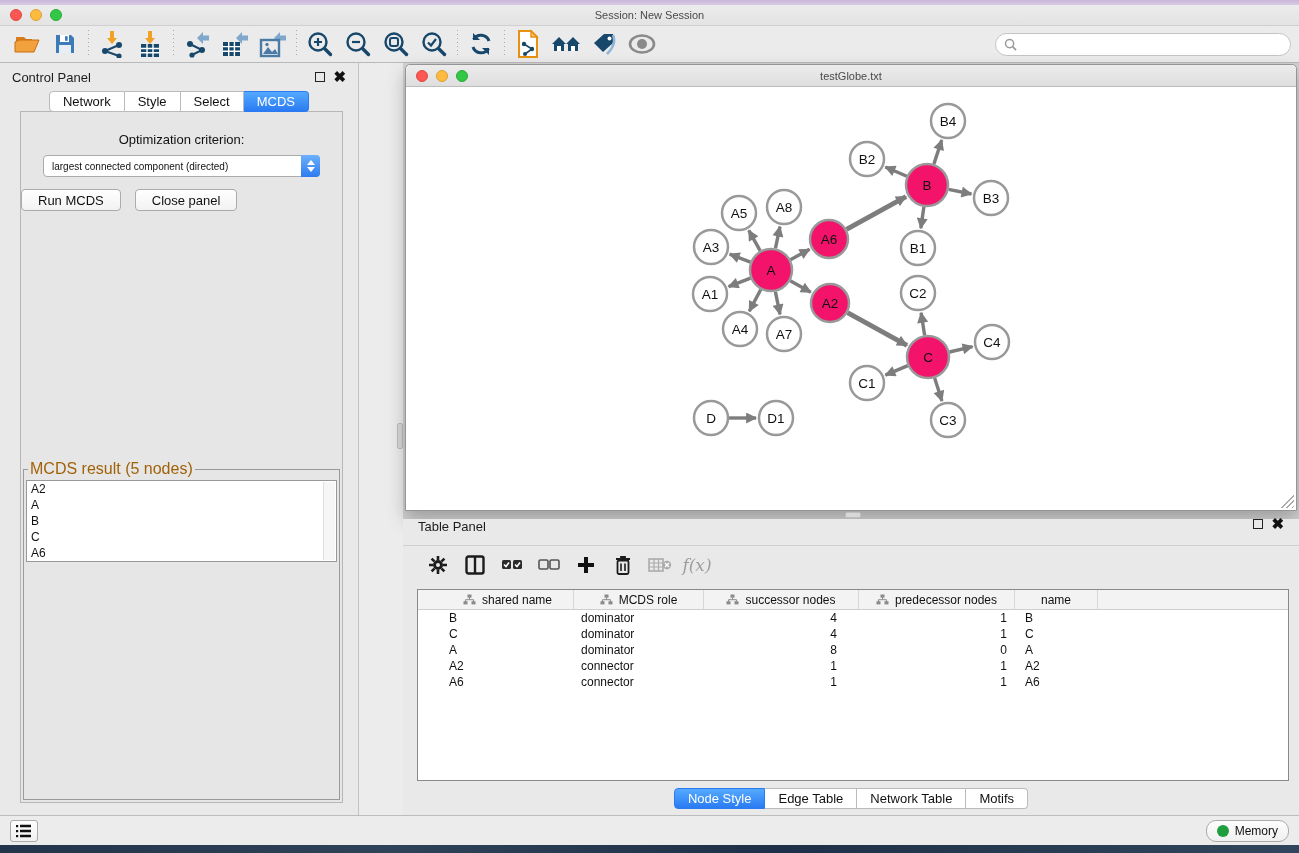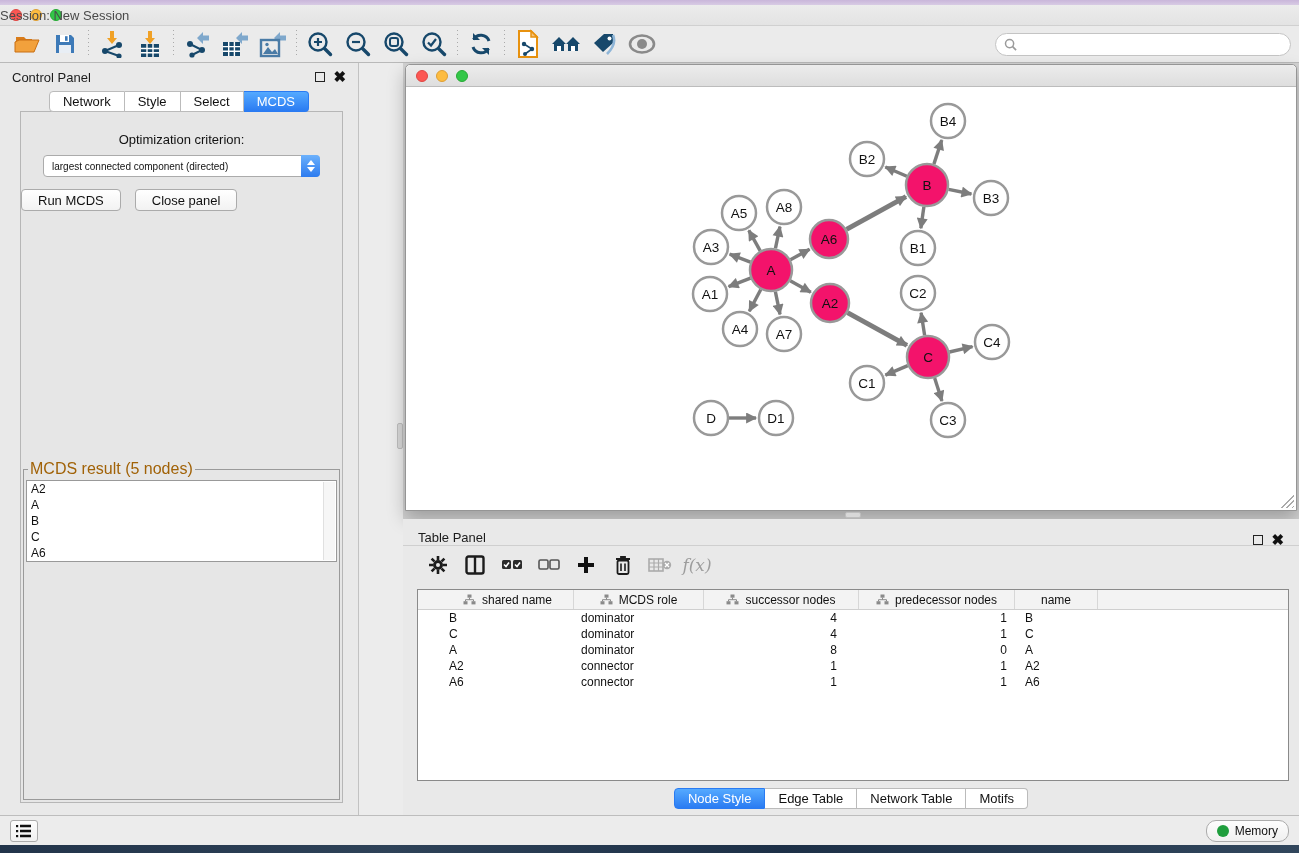--- a/index.html
+++ b/index.html
@@ -10,22 +10,22 @@
     background:linear-gradient(90deg,#22344a,#2e4258 30%,#1d3047 60%,#31465c); }
 
   
   .titlebar { height:21px; background:linear-gradient(#ececec,#e3e3e3);
     display:flex; align-items:center; position:relative; border-bottom:1px solid #d0d0d0;}
   .lights { display:flex; gap:8px; margin-left:10px; }
   .light { width:12px; height:12px; border-radius:50%; }
   .light.red { background:#fc5753; border:1px solid #df4744; }
   .light.yellow { background:#fdbc40; border:1px solid #de9f34; }
   .light.green { background:#33c748; border:1px solid #27aa35; }
-  .title-text { position:absolute; left:0; right:0; text-align:left;
-    font-size:13px; color:#4a4a4a; }
+  .title-text { position:absolute; left:0; right:0; text-align:center;
+    font-size:11px; color:#4a4a4a; }
 
   .toolbar { height:37px; background:#ebebeb; border-bottom:1px solid #b9b9b9;
     display:flex; align-items:center; padding:0 8px; }
   .tbtn { width:38px; height:30px; display:flex; align-items:center; justify-content:center; }
   .tsep { width:1px; height:28px; margin:0 4px;
     background-image:linear-gradient(#aaa 33%, transparent 0); background-size:1px 4px; }
   .searchbox { margin-left:auto; width:296px; height:23px; background:#fff;
     border:1px solid #c4c4c4; border-radius:12px; display:flex; align-items:center; padding:0 8px; }
   .searchbox input { border:none; outline:none; flex:1; font-size:12px; margin-left:5px;
     font-family:"Liberation Sans",sans-serif; background:transparent;}
@@ -89,21 +89,21 @@
     background:
      linear-gradient(135deg, transparent 49%, #aaa 49%, #aaa 56%, transparent 56%) 0 0/13px 13px no-repeat,
      linear-gradient(135deg, transparent 69%, #aaa 69%, #aaa 76%, transparent 76%) 0 0/13px 13px no-repeat,
      linear-gradient(135deg, transparent 89%, #aaa 89%, #aaa 96%, transparent 96%) 0 0/13px 13px no-repeat; }
   .hdivider { height:8px; position:relative; }
   .hdiv-handle { position:absolute; left:442px; top:1px; width:16px; height:6px;
     background:#d8d8d8; border:1px solid #bdbdbd; border-radius:2px; }
 
   
   .table-panel { flex:1; background:#e9e9e9; display:flex; flex-direction:column; }
-  .tp-header { height:26px; display:flex; align-items:flex-end; padding:0 15px; }
+  .tp-header { height:26px; display:flex; align-items:flex-start; padding:0 15px; }
   .tp-title { font-size:13px; color:#1c1c1c; }
   .tp-toolbar { height:38px; border-top:1px solid #cfcfcf; display:flex; align-items:center;
     padding:0 20px; gap:7px; }
   .tp-tbtn { width:30px; height:28px; display:flex; align-items:center; justify-content:center; }
   .fx-label { font-family:"DejaVu Serif",serif; font-style:italic; font-size:17px; color:#9d9d9d; }
   .data-table { margin:6px 10px 0 14px; flex:1; background:#fff; border:1px solid #8a8a8a;
     display:flex; flex-direction:column; overflow:hidden; }
   .thead { display:flex; height:20px; background:#f3f3f3; border-bottom:1px solid #cfcfcf; }
   .th { display:flex; align-items:center; justify-content:center; gap:6px; font-size:12px;
     color:#111; border-right:1px solid #d7d7d7; }
@@ -325,20 +325,21 @@
 
   <div class="workspace">
 
     <div class="net-window">
       <div class="net-titlebar">
         <div class="lights">
           <span class="light red"></span>
           <span class="light yellow"></span>
           <span class="light green"></span>
         </div>
+        <div class="title-text">testGlobe.txt</div>
       </div>
       <div class="net-canvas" id="net-canvas"><svg width="890" height="423">
             <defs>
               <marker id="arrow" viewBox="0 0 10 10" refX="9" refY="5" markerWidth="13" markerHeight="11" markerUnits="userSpaceOnUse" orient="auto">
                 <path d="M0,0 L10,5 L0,10 Z" fill="#7d7d7d"></path>
               </marker>
             </defs>
             <line x1="354.230235352432" y1="163.8163567215194" x2="342.79069513415277" y2="143.43967570770963" stroke="#7d7d7d" stroke-width="3.4" marker-end="url(#arrow)"></line>
             <line x1="369.4460136320131" y1="161.45393393716725" x2="373.95816942544263" y2="139.58733278439342" stroke="#7d7d7d" stroke-width="3.4" marker-end="url(#arrow)"></line>
             <line x1="344.4575854193549" y1="175.12540774408606" x2="323.674922346041" y2="167.15872023264905" stroke="#7d7d7d" stroke-width="3.4" marker-end="url(#arrow)"></line>

